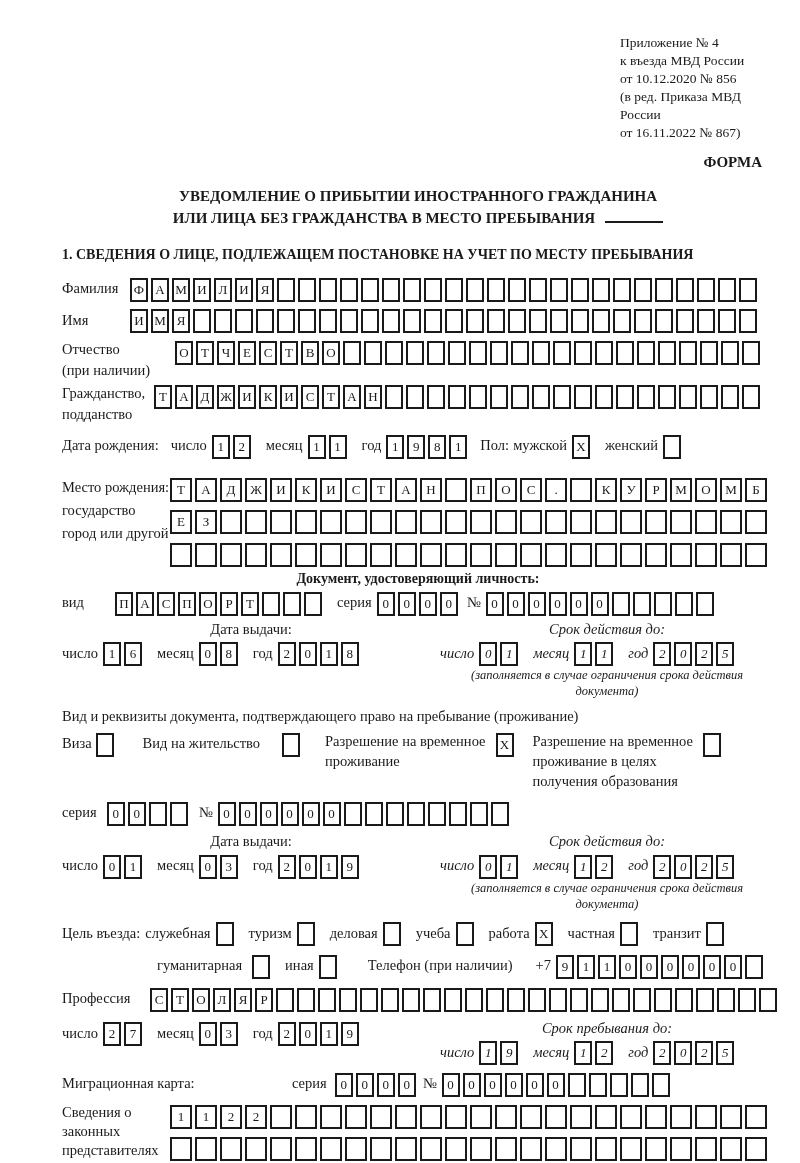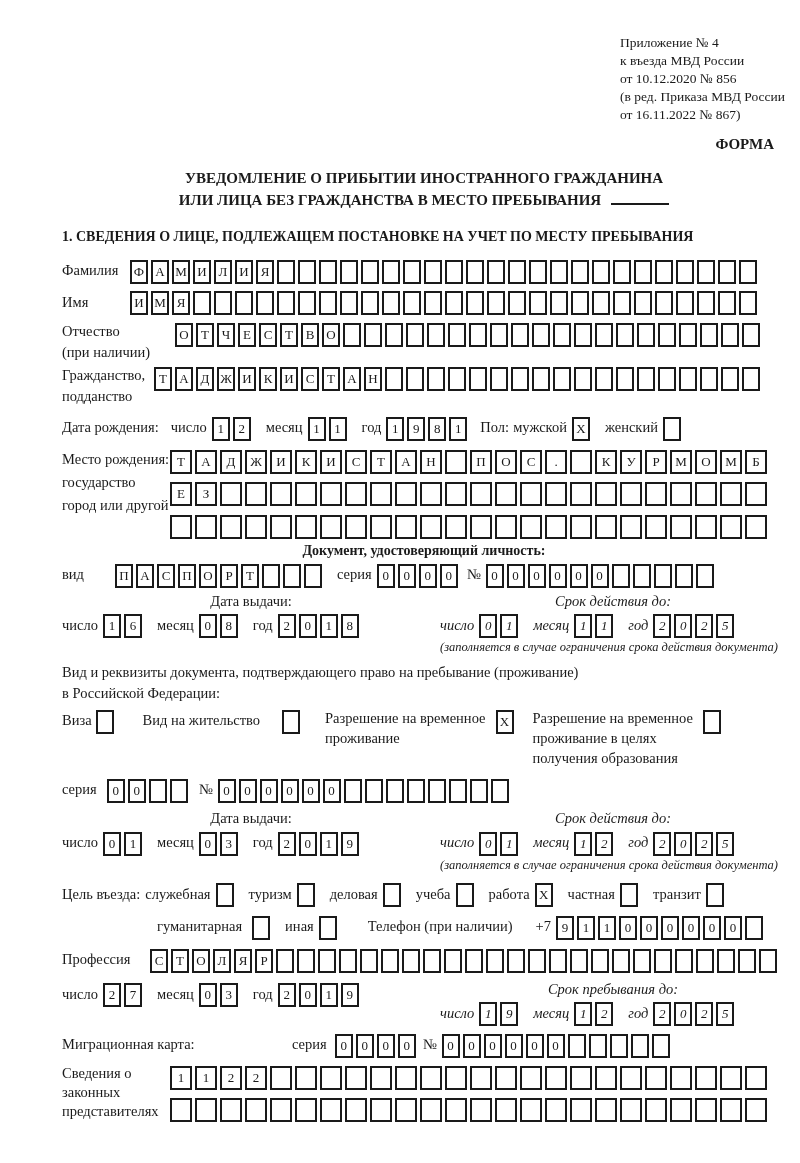--- a/index.html
+++ b/index.html
@@ -1,20 +1,20 @@
 <!DOCTYPE html>
 <html><head>
 <meta charset="utf-8">
 <style>
   html,body{margin:0;padding:0;background:#e8e8e8;}
   .page{
     width:800px;height:1163px;box-sizing:border-box;margin:0 auto;
     background:#ffffff;color:#1a1a1a;
     font-family:"Liberation Serif", serif;
-    padding:34px 14px 10px 62px;
+    padding:34px 26px 10px 62px;
     overflow:hidden;position:relative;
   }
   .appendix{margin-left:558px;font-size:13.5px;line-height:18px;}
   .forma{margin-top:12px;margin-right:12px;text-align:right;font-weight:bold;font-size:15px;}
   .title{margin-top:14px;text-align:center;font-weight:bold;font-size:15px;line-height:22px;}
   .uline{display:inline-block;width:58px;border-bottom:2px solid #1a1a1a;margin-left:10px;vertical-align:baseline;height:14px;}
   .sect{margin-top:18px;font-weight:bold;font-size:14px;}
   .r{display:flex;align-items:flex-start;margin-top:6px;font-size:14.5px;}
   .lb{line-height:25px;flex-shrink:0;}
   .lbcol{line-height:21px;flex-shrink:0;}
@@ -26,21 +26,21 @@
   }
   .wide .cell{width:18px;}
   .dlb{line-height:25px;margin:0 5px 0 12px;flex-shrink:0;}
   .dlb.first{margin-left:0;}
   .dochead{margin-top:4px;text-align:center;font-weight:bold;font-size:14px;}
   .dr{display:flex;margin-top:4px;font-size:14.5px;}
   .dc1{width:378px;}
   .dc2{flex:1;font-style:italic;}
   .dh{text-align:center;font-size:14.5px;line-height:19px;}
   .dfl{display:flex;align-items:flex-start;margin-top:2px;}
-  .note{font-size:12.5px;line-height:16px;text-align:left;margin-top:1px;}
+  .note{font-size:12.5px;line-height:16px;text-align:center;margin-top:1px;}
   .ctr{line-height:20px;flex-shrink:0;}
   .intro{margin-top:7px;font-size:14.5px;line-height:21px;}
 </style>
 </head>
 <body>
 
 <div class="page">
 
   <div class="appendix">
     <div>Приложение № 4</div>
@@ -93,21 +93,21 @@
     <div class="bx"><span class="cell">1</span><span class="cell">1</span></div>
     <div class="dlb">год</div>
     <div class="bx"><span class="cell">1</span><span class="cell">9</span><span class="cell">8</span><span class="cell">1</span></div>
     <div class="dlb" style="margin-left:10px;margin-right:0">Пол:</div>
     <div class="dlb" style="margin-left:4px">мужской</div>
     <div class="bx"><span class="cell">X</span></div>
     <div class="dlb">женский</div>
     <div class="bx"><span class="cell"></span></div>
   </div>
 
-  <div class="r" style="margin-top:7px">
+  <div class="r" style="margin-top:17px">
     <div class="lbcol" style="width:108px;line-height:23px">
       <div>Место рождения:</div>
       <div>государство</div>
       <div>город или другой</div>
     </div>
     <div>
       <div class="bx wide"><span class="cell">Т</span><span class="cell">А</span><span class="cell">Д</span><span class="cell">Ж</span><span class="cell">И</span><span class="cell">К</span><span class="cell">И</span><span class="cell">С</span><span class="cell">Т</span><span class="cell">А</span><span class="cell">Н</span><span class="cell"></span><span class="cell">П</span><span class="cell">О</span><span class="cell">С</span><span class="cell">.</span><span class="cell"></span><span class="cell">К</span><span class="cell">У</span><span class="cell">Р</span><span class="cell">М</span><span class="cell">О</span><span class="cell">М</span><span class="cell">Б</span></div>
       <div class="bx wide" style="margin-top:7px"><span class="cell">Е</span><span class="cell">З</span><span class="cell"></span><span class="cell"></span><span class="cell"></span><span class="cell"></span><span class="cell"></span><span class="cell"></span><span class="cell"></span><span class="cell"></span><span class="cell"></span><span class="cell"></span><span class="cell"></span><span class="cell"></span><span class="cell"></span><span class="cell"></span><span class="cell"></span><span class="cell"></span><span class="cell"></span><span class="cell"></span><span class="cell"></span><span class="cell"></span><span class="cell"></span><span class="cell"></span></div>
       <div class="bx wide" style="margin-top:7px"><span class="cell"></span><span class="cell"></span><span class="cell"></span><span class="cell"></span><span class="cell"></span><span class="cell"></span><span class="cell"></span><span class="cell"></span><span class="cell"></span><span class="cell"></span><span class="cell"></span><span class="cell"></span><span class="cell"></span><span class="cell"></span><span class="cell"></span><span class="cell"></span><span class="cell"></span><span class="cell"></span><span class="cell"></span><span class="cell"></span><span class="cell"></span><span class="cell"></span><span class="cell"></span><span class="cell"></span></div>
     </div>
@@ -144,21 +144,20 @@
         <div class="dlb">месяц</div>
         <div class="bx"><span class="cell">1</span><span class="cell">1</span></div>
         <div class="dlb">год</div>
         <div class="bx"><span class="cell">2</span><span class="cell">0</span><span class="cell">2</span><span class="cell">5</span></div>
       </div>
       <div class="note">(заполняется в случае ограничения срока действия документа)</div>
     </div>
   </div>
 
   <div class="intro">Вид и реквизиты документа, подтверждающего право на пребывание (проживание)</div>
-  <div class="intro" style="margin-top:0">в Российской Федерации:</div>
 
   <div class="r" style="margin-top:4px">
     <div class="lb">Виза</div>
     <div class="bx" style="margin-left:4px"><span class="cell"></span></div>
     <div class="lb" style="margin-left:26px">Вид на жительство</div>
     <div class="bx" style="margin-left:22px"><span class="cell"></span></div>
     <div class="ctr" style="margin-left:22px">
       <div>Разрешение на временное</div>
       <div>проживание</div>
     </div>

